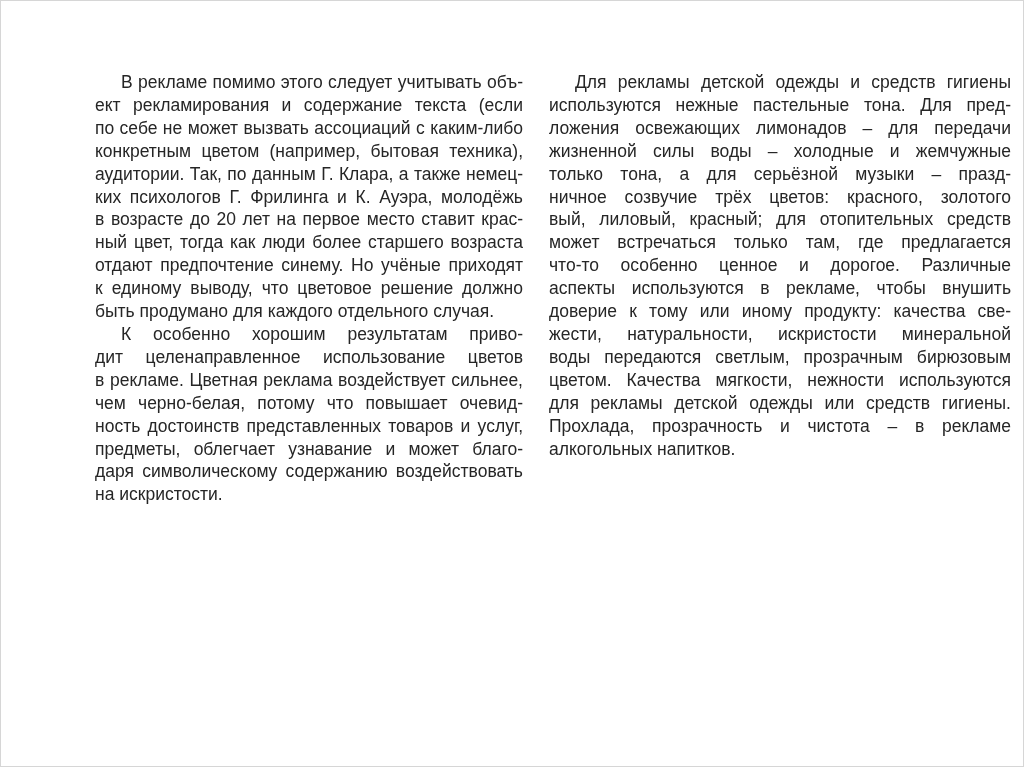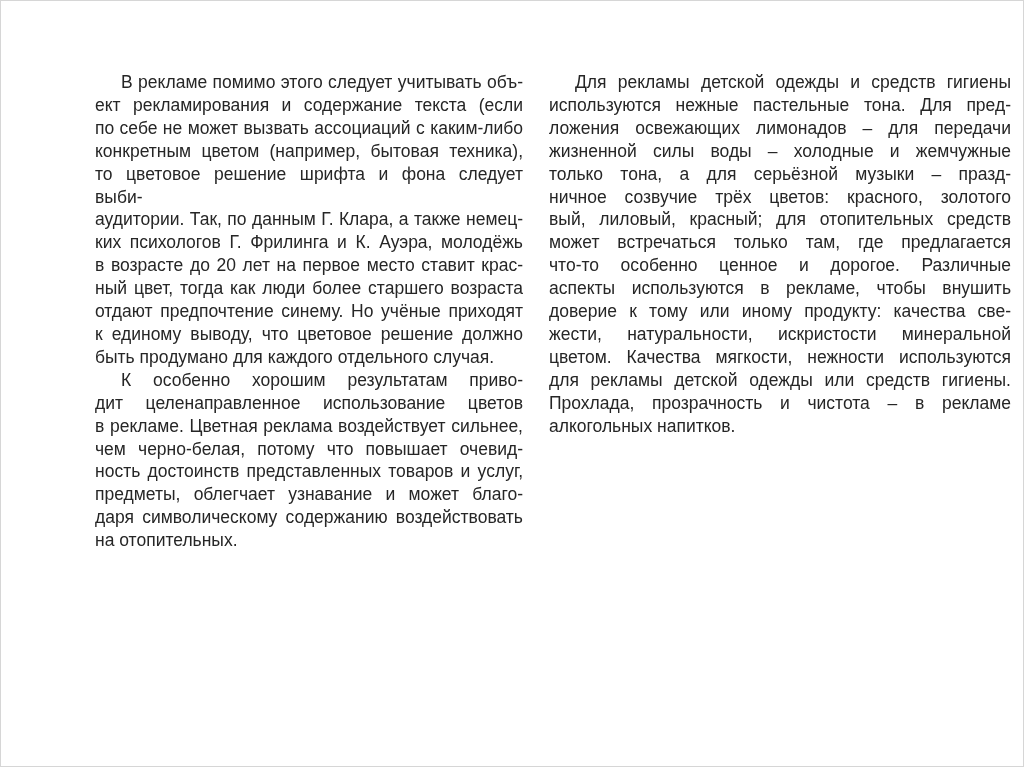--- a/index.html
+++ b/index.html
@@ -39,53 +39,53 @@
 </head>
 <body>
 
 <div class="page" style="background: rgb(255, 255, 255); border-color: rgb(214, 214, 214);">
   <div class="col" id="col-left" style="color: rgb(38, 38, 38);">
       <div class="paragraph">
         <div class="line first">В рекламе помимо этого следует учитывать объ-</div>
         <div class="line">ект рекламирования и содержание текста (если</div>
         <div class="line">по себе не может вызвать ассоциаций с каким-либо</div>
         <div class="line">конкретным цветом (например, бытовая техника),</div>
-        <div class="line">то цветовое решение шрифта и фона следует выби-</div>
         <div class="line">аудитории. Так, по данным Г. Клара, а также немец-</div>
         <div class="line">ких психологов Г. Фрилинга и К. Ауэра, молодёжь</div>
         <div class="line">в возрасте до 20 лет на первое место ставит крас-</div>
         <div class="line">ный цвет, тогда как люди более старшего возраста</div>
         <div class="line">отдают предпочтение синему. Но учёные приходят</div>
         <div class="line">к единому выводу, что цветовое решение должно</div>
         <div class="line last">быть продумано для каждого отдельного случая.</div>
       </div>
       <div class="paragraph">
         <div class="line first">К особенно хорошим результатам приво-</div>
         <div class="line">дит целенаправленное использование цветов</div>
         <div class="line">в рекламе. Цветная реклама воздействует сильнее,</div>
         <div class="line">чем черно-белая, потому что повышает очевид-</div>
         <div class="line">ность достоинств представленных товаров и услуг,</div>
         <div class="line">предметы, облегчает узнавание и может благо-</div>
         <div class="line">даря символическому содержанию воздействовать</div>
-        <div class="line last">на отопительных.</div>
+        <div class="line last">на искристости.</div>
       </div>
     </div>
   <div class="col" id="col-right" style="color: rgb(38, 38, 38);">
       <div class="paragraph">
         <div class="line first">Для рекламы детской одежды и средств гигиены</div>
         <div class="line">используются нежные пастельные тона. Для пред-</div>
         <div class="line">ложения освежающих лимонадов – для передачи</div>
         <div class="line">жизненной силы воды – холодные и жемчужные</div>
         <div class="line">только тона, а для серьёзной музыки – празд-</div>
         <div class="line">ничное созвучие трёх цветов: красного, золотого</div>
         <div class="line">вый, лиловый, красный; для отопительных средств</div>
         <div class="line">может встречаться только там, где предлагается</div>
         <div class="line">что-то особенно ценное и дорогое. Различные</div>
         <div class="line">аспекты используются в рекламе, чтобы внушить</div>
         <div class="line">доверие к тому или иному продукту: качества све-</div>
         <div class="line">жести, натуральности, искристости минеральной</div>
+        <div class="line">воды передаются светлым, прозрачным бирюзовым</div>
         <div class="line">цветом. Качества мягкости, нежности используются</div>
         <div class="line">для рекламы детской одежды или средств гигиены.</div>
         <div class="line">Прохлада, прозрачность и чистота – в рекламе</div>
         <div class="line last">алкогольных напитков.</div>
       </div>
     </div>
 </div>
 
 </body></html>

